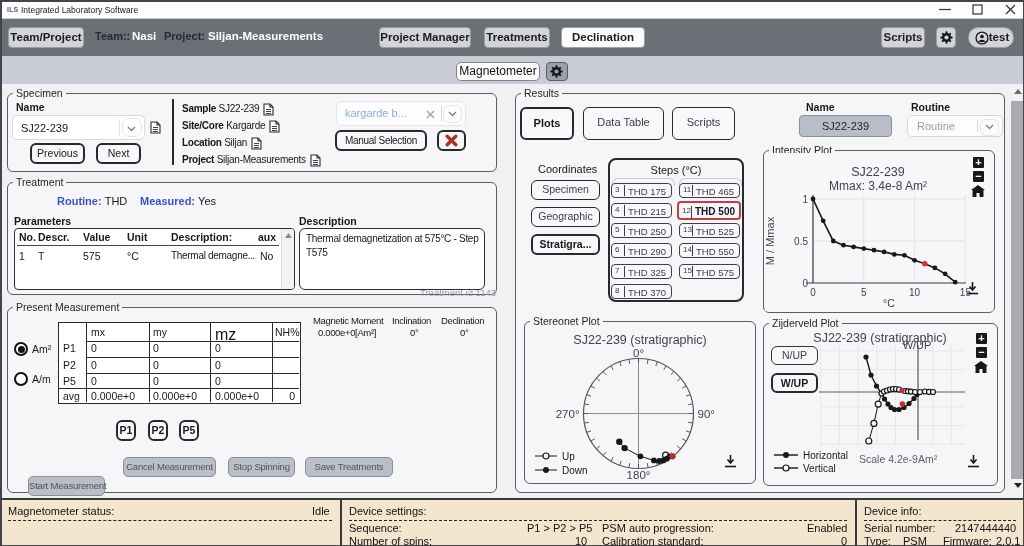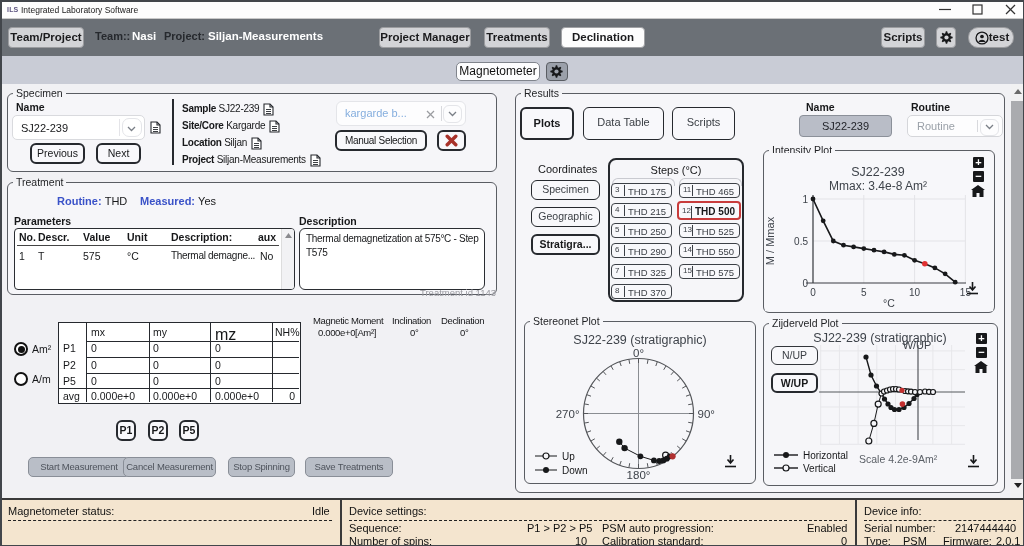--- a/index.html
+++ b/index.html
@@ -101,20 +101,23 @@
           <circle cx="8" cy="8" r="2.6" fill="#9ba0aa"></circle>
         </svg>
     </div>
   </div>
 
   <fieldset style="left:7px; top:87px; width:490px; height:85px;">
       <legend>Specimen</legend>
     </fieldset>
   <fieldset style="left:7px; top:176px; width:490px; height:119px;">
       <legend>Treatment</legend>
+    </fieldset>
+  <fieldset style="left:7px; top:301px; width:490px; height:192px;">
+      <legend>Present Measurement</legend>
     </fieldset>
   <fieldset style="left:515px; top:87px; width:490px; height:406px;">
       <legend>Results</legend>
     </fieldset>
 
   <div id="specimen-c">
     <div class="lbl" style="left:16px; top:101px;">Name</div>
     <div class="abs" style="left:12px; top:115px; width:133px; height:25px; background:#fff; border:1px solid #d9dade; border-radius:5px;">
       <span style="position:absolute; left:8px; top:6px; font-size:11px; color:#17181a;">SJ22-239</span>
       <span style="position:absolute; right:24px; top:3px; bottom:3px; border-left:1px solid #e4e4e8;"></span>
@@ -261,21 +264,21 @@
     <div class="abs nw" style="left:318px; top:327px; font-size:9.5px; letter-spacing:-0.35px; color:#17181a;">0.000e+0[Am²]</div>
     <div class="abs nw" style="left:392px; top:315px; font-size:9.5px; letter-spacing:-0.35px; color:#17181a;">Inclination</div>
     <div class="abs nw" style="left:410px; top:327px; font-size:9.5px; letter-spacing:-0.35px; color:#17181a;">0°</div>
     <div class="abs nw" style="left:441px; top:315px; font-size:9.5px; letter-spacing:-0.35px; color:#17181a;">Declination</div>
     <div class="abs nw" style="left:460px; top:327px; font-size:9.5px; letter-spacing:-0.35px; color:#17181a;">0°</div>
 
     <div class="blackbtn" style="left:116px; top:420px; width:20px; height:21px; line-height:16px; font-size:10.5px; font-weight:600;">P1</div>
     <div class="blackbtn" style="left:148px; top:420px; width:20px; height:21px; line-height:16px; font-size:10.5px; font-weight:600;">P2</div>
     <div class="blackbtn" style="left:179px; top:420px; width:20px; height:21px; line-height:16px; font-size:10.5px; font-weight:600;">P5</div>
 
-    <div class="graybtn" style="left:28px; top:457px; width:102px; height:20px; line-height:18px;">Start Measurement</div>
+    <div class="graybtn" style="left:28px; top:476px; width:77px; height:20px; line-height:18px;">Start Measurement</div>
     <div class="graybtn" style="left:123px; top:457px; width:93px; height:20px; line-height:18px;">Cancel Measurement</div>
     <div class="graybtn" style="left:228px; top:457px; width:67px; height:20px; line-height:18px;">Stop Spinning</div>
     <div class="graybtn" style="left:305px; top:457px; width:88px; height:20px; line-height:18px;">Save Treatments</div>
   </div>
 
   <div id="results-c">
     <div class="blackbtn" style="left:520px; top:107px; width:54px; height:33px; line-height:29px; font-weight:700; font-size:11px;">Plots</div>
     <div class="blackbtn" style="left:583px; top:107px; width:81px; height:33px; line-height:29px; border-width:1.5px; color:#3c4046; font-size:11px;">Data Table</div>
     <div class="blackbtn" style="left:672px; top:107px; width:63px; height:33px; line-height:29px; border-width:1.5px; color:#3c4046; font-size:11px;">Scripts</div>
     <div class="lbl" style="left:806px; top:101px;">Name</div>

